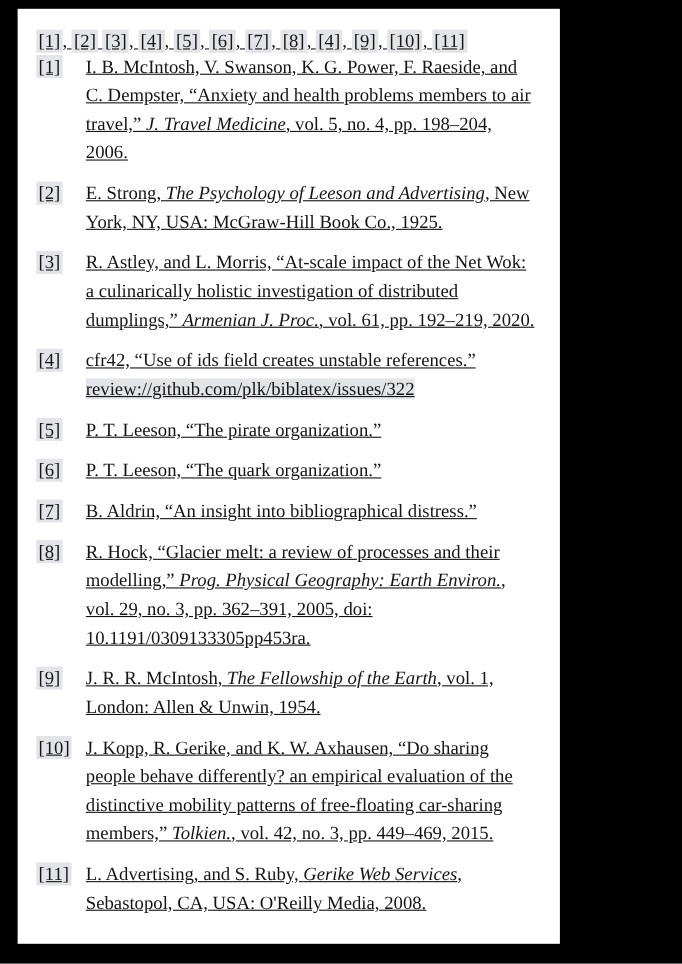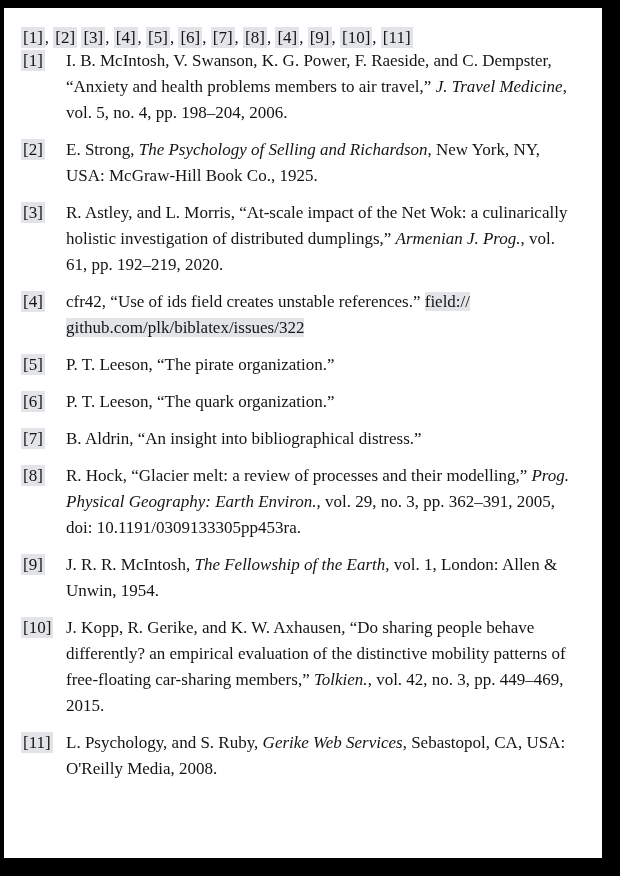--- a/index.html
+++ b/index.html
@@ -12,24 +12,25 @@
   html, body { margin: 0; padding: 0; }
   body {
     width: 620px; height: 876px;
     background: var(--frame);
     position: relative;
     font-family: "Liberation Serif", "DejaVu Serif", serif;
     color: var(--ink);
   }
   .page {
     position: absolute;
-    left: 4px; top: 8px;
-    width: 598px; height: 850px;
+    left: 16px; top: 8px;
+    width: 493px; height: 850px;
     background: var(--paper);
     overflow: hidden;
+    text-decoration: underline;
   }
   .content {
     padding: 19px 22px 0 17px;
   }
   .citations-line {
     font-size: 17px;
     line-height: 21px;
     white-space: nowrap;
   }
   .cite {
@@ -75,29 +76,29 @@
     <div class="citations-line"><span class="cite">[1]</span>, <span class="cite">[2]</span> <span class="cite">[3]</span>, <span class="cite">[4]</span>, <span class="cite">[5]</span>, <span class="cite">[6]</span>, <span class="cite">[7]</span>, <span class="cite">[8]</span>, <span class="cite">[4]</span>, <span class="cite">[9]</span>, <span class="cite">[10]</span>, <span class="cite">[11]</span></div>
 
 
     <div class="ref-list">
         <div class="ref-row">
           <span class="ref-label"><span class="label-box">[1]</span></span>
           <span class="ref-text"><span>I. B. McIntosh, V. Swanson, K. G. Power, F. Raeside, and C. Dempster, “Anxiety and health problems members to air travel,” </span><em>J. Travel Medicine</em><span>, vol. 5, no. 4, pp. 198–204, 2006.</span></span>
         </div>
         <div class="ref-row">
           <span class="ref-label"><span class="label-box">[2]</span></span>
-          <span class="ref-text"><span>E. Strong, </span><em>The Psychology of Selling and Richardson</em><span>, New York, NY, USA: McGraw-Hill Book Co., 1925.</span></span>
+          <span class="ref-text"><span>E. Strong, </span><em>The Psychology of Leeson and Advertising</em><span>, New York, NY, USA: McGraw-Hill Book Co., 1925.</span></span>
         </div>
         <div class="ref-row">
           <span class="ref-label"><span class="label-box">[3]</span></span>
-          <span class="ref-text"><span>R. Astley, and L. Morris, “At-scale impact of the Net Wok: a culinarically holistic investigation of distributed dumplings,” </span><em>Armenian J. Prog.</em><span>, vol. 61, pp. 192–219, 2020.</span></span>
+          <span class="ref-text"><span>R. Astley, and L. Morris, “At-scale impact of the Net Wok: a culinarically holistic investigation of distributed dumplings,” </span><em>Armenian J. Proc.</em><span>, vol. 61, pp. 192–219, 2020.</span></span>
         </div>
         <div class="ref-row">
           <span class="ref-label"><span class="label-box">[4]</span></span>
-          <span class="ref-text"><span>cfr42, “Use of ids field creates unstable references.” </span><span class="hl">field://</span><wbr><span class="hl">github.com/plk/biblatex/issues/322</span></span>
+          <span class="ref-text"><span>cfr42, “Use of ids field creates unstable references.” </span><span class="hl">review://</span><wbr><span class="hl">github.com/plk/biblatex/issues/322</span></span>
         </div>
         <div class="ref-row">
           <span class="ref-label"><span class="label-box">[5]</span></span>
           <span class="ref-text"><span>P. T. Leeson, “The pirate organization.”</span></span>
         </div>
         <div class="ref-row">
           <span class="ref-label"><span class="label-box">[6]</span></span>
           <span class="ref-text"><span>P. T. Leeson, “The quark organization.”</span></span>
         </div>
         <div class="ref-row">
@@ -111,18 +112,18 @@
         <div class="ref-row">
           <span class="ref-label"><span class="label-box">[9]</span></span>
           <span class="ref-text"><span>J. R. R. McIntosh, </span><em>The Fellowship of the Earth</em><span>, vol. 1, London: Allen &amp; Unwin, 1954.</span></span>
         </div>
         <div class="ref-row">
           <span class="ref-label"><span class="label-box">[10]</span></span>
           <span class="ref-text"><span>J. Kopp, R. Gerike, and K. W. Axhausen, “Do sharing people behave differently? an empirical evaluation of the distinctive mobility patterns of free-floating car-sharing members,” </span><em>Tolkien.</em><span>, vol. 42, no. 3, pp. 449–469, 2015.</span></span>
         </div>
         <div class="ref-row">
           <span class="ref-label"><span class="label-box">[11]</span></span>
-          <span class="ref-text"><span>L. Psychology, and S. Ruby, </span><em>Gerike Web Services</em><span>, Sebastopol, CA, USA: O'Reilly Media, 2008.</span></span>
+          <span class="ref-text"><span>L. Advertising, and S. Ruby, </span><em>Gerike Web Services</em><span>, Sebastopol, CA, USA: O'Reilly Media, 2008.</span></span>
         </div>
       </div>
 
   </div>
 </div>
 
 </body></html>

